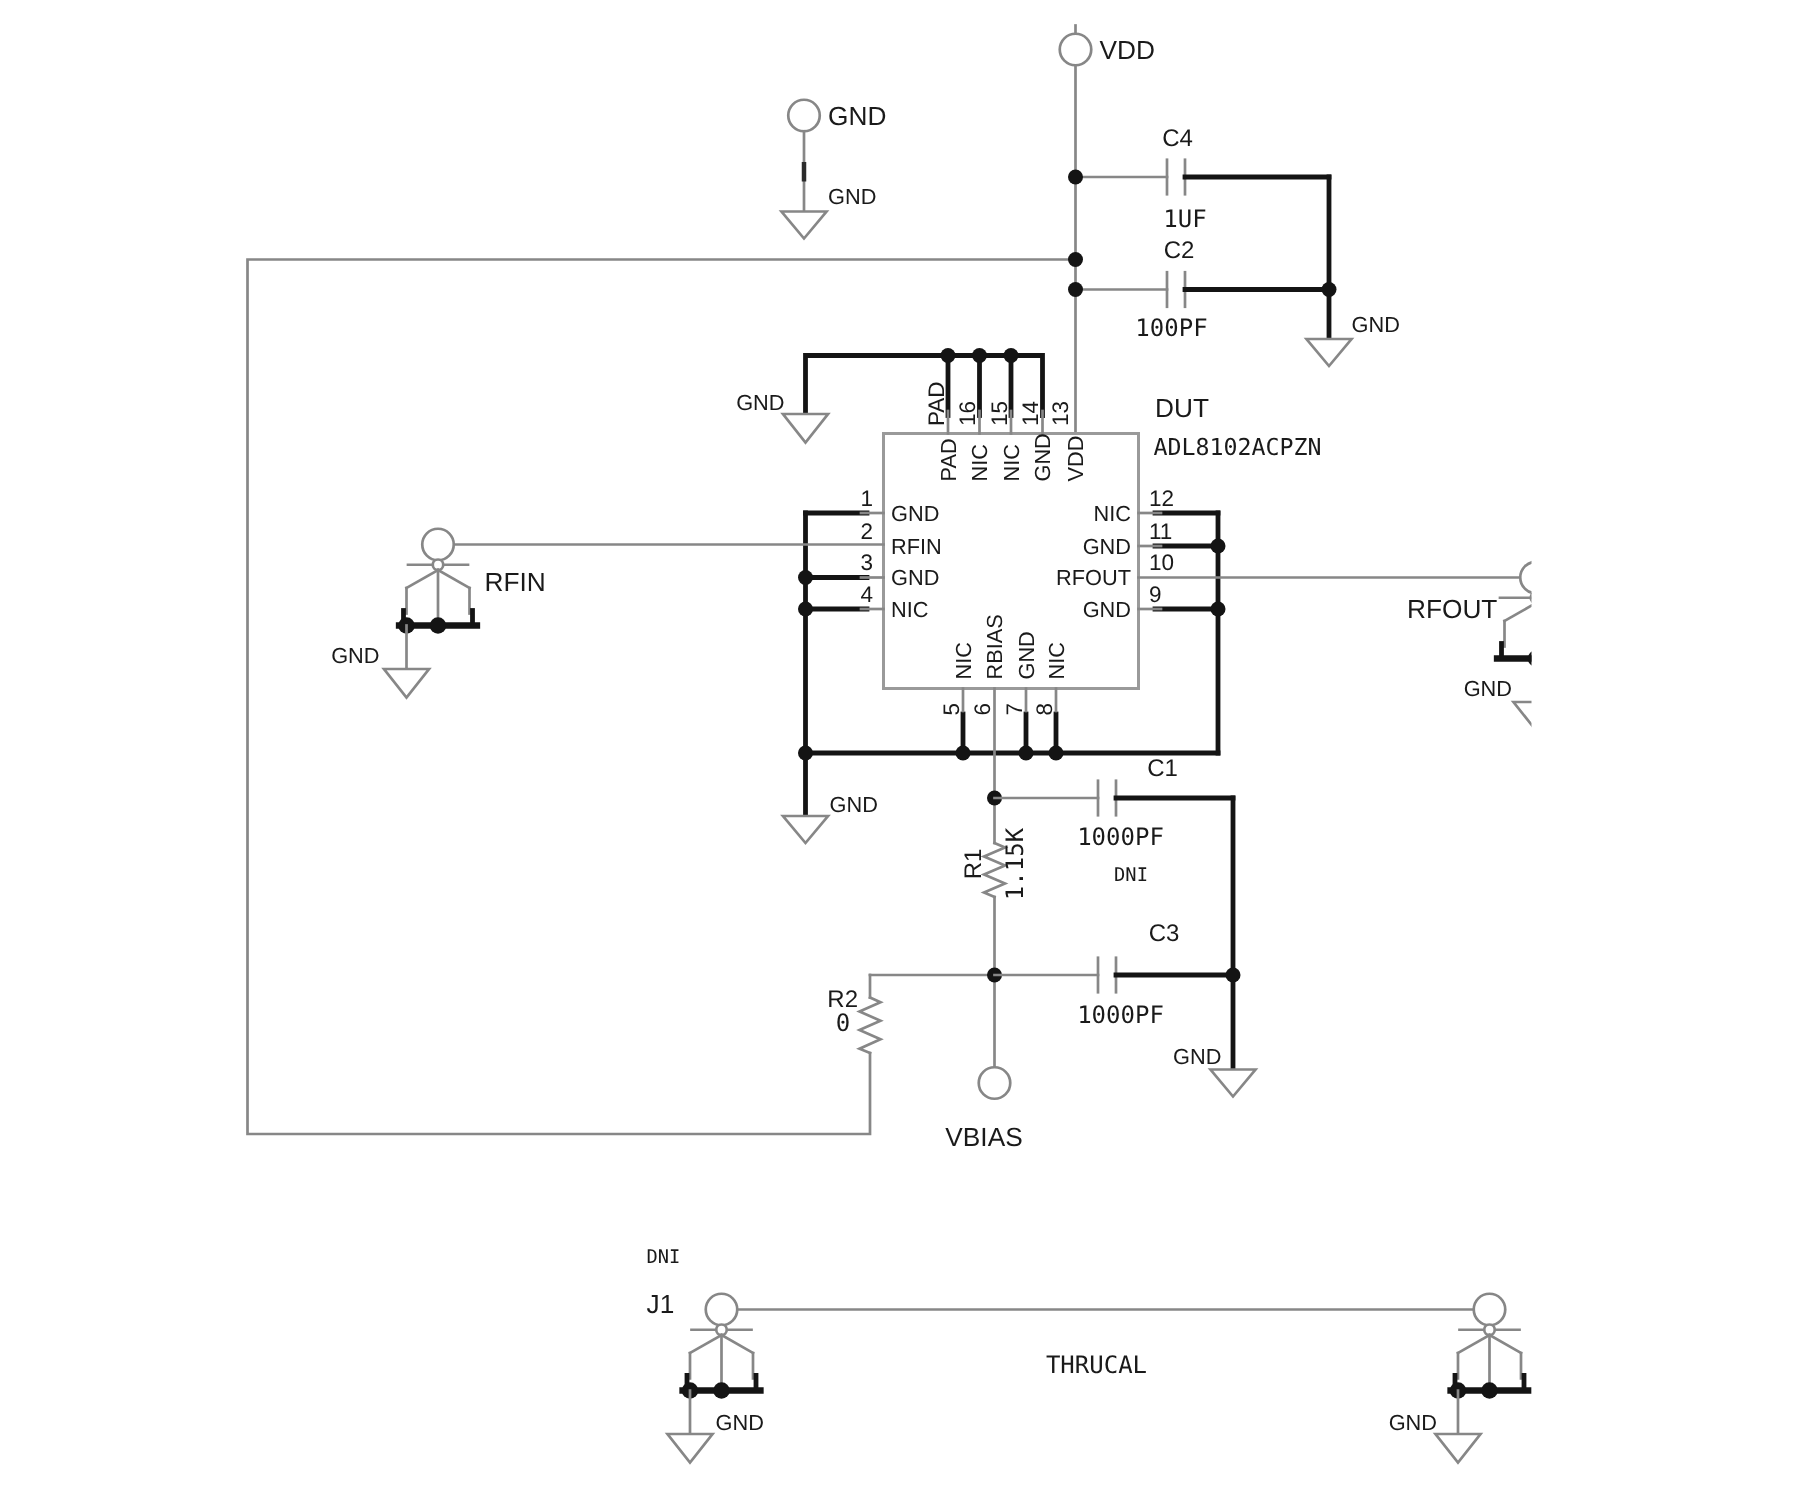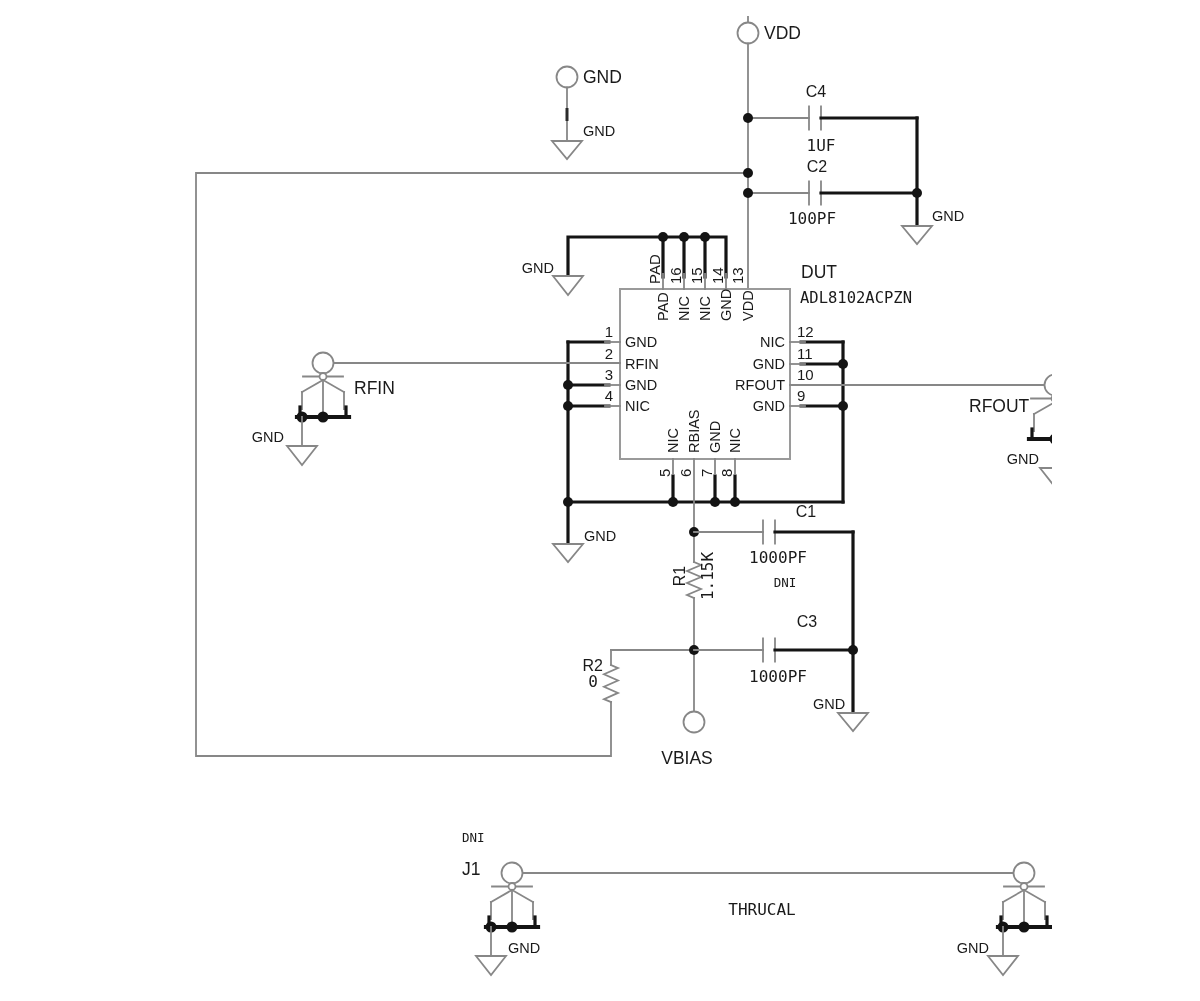--- a/index.html
+++ b/index.html
@@ -1,16 +1,16 @@
 <!DOCTYPE html>
 <html><head>
 <meta charset="utf-8">
 <style>
   html, body { margin: 0; padding: 0; background: #ffffff; }
-  .page { position: relative; width: 1021px; height: 1001px; background: #ffffff; overflow: hidden; padding-left: 31px; }
+  .page { position: relative; width: 1021px; height: 1001px; background: #ffffff; overflow: hidden; }
   svg { display: block; }
   
   .wg  { stroke: #878787; stroke-width: 1.8; fill: none; stroke-linecap: square; }
   .wb  { stroke: #141414; stroke-width: 3.2; fill: none; stroke-linecap: square; }
   .wb4 { stroke: #141414; stroke-width: 4.2; fill: none; stroke-linecap: square; }
   .tick { stroke: #2b2b2b; stroke-width: 3; fill: none; }
   .oc  { stroke: #878787; stroke-width: 1.8; fill: #ffffff; }
   .chip { stroke: #9a9a9a; stroke-width: 2; fill: #ffffff; }
   .dot { fill: #141414; stroke: none; }
   

